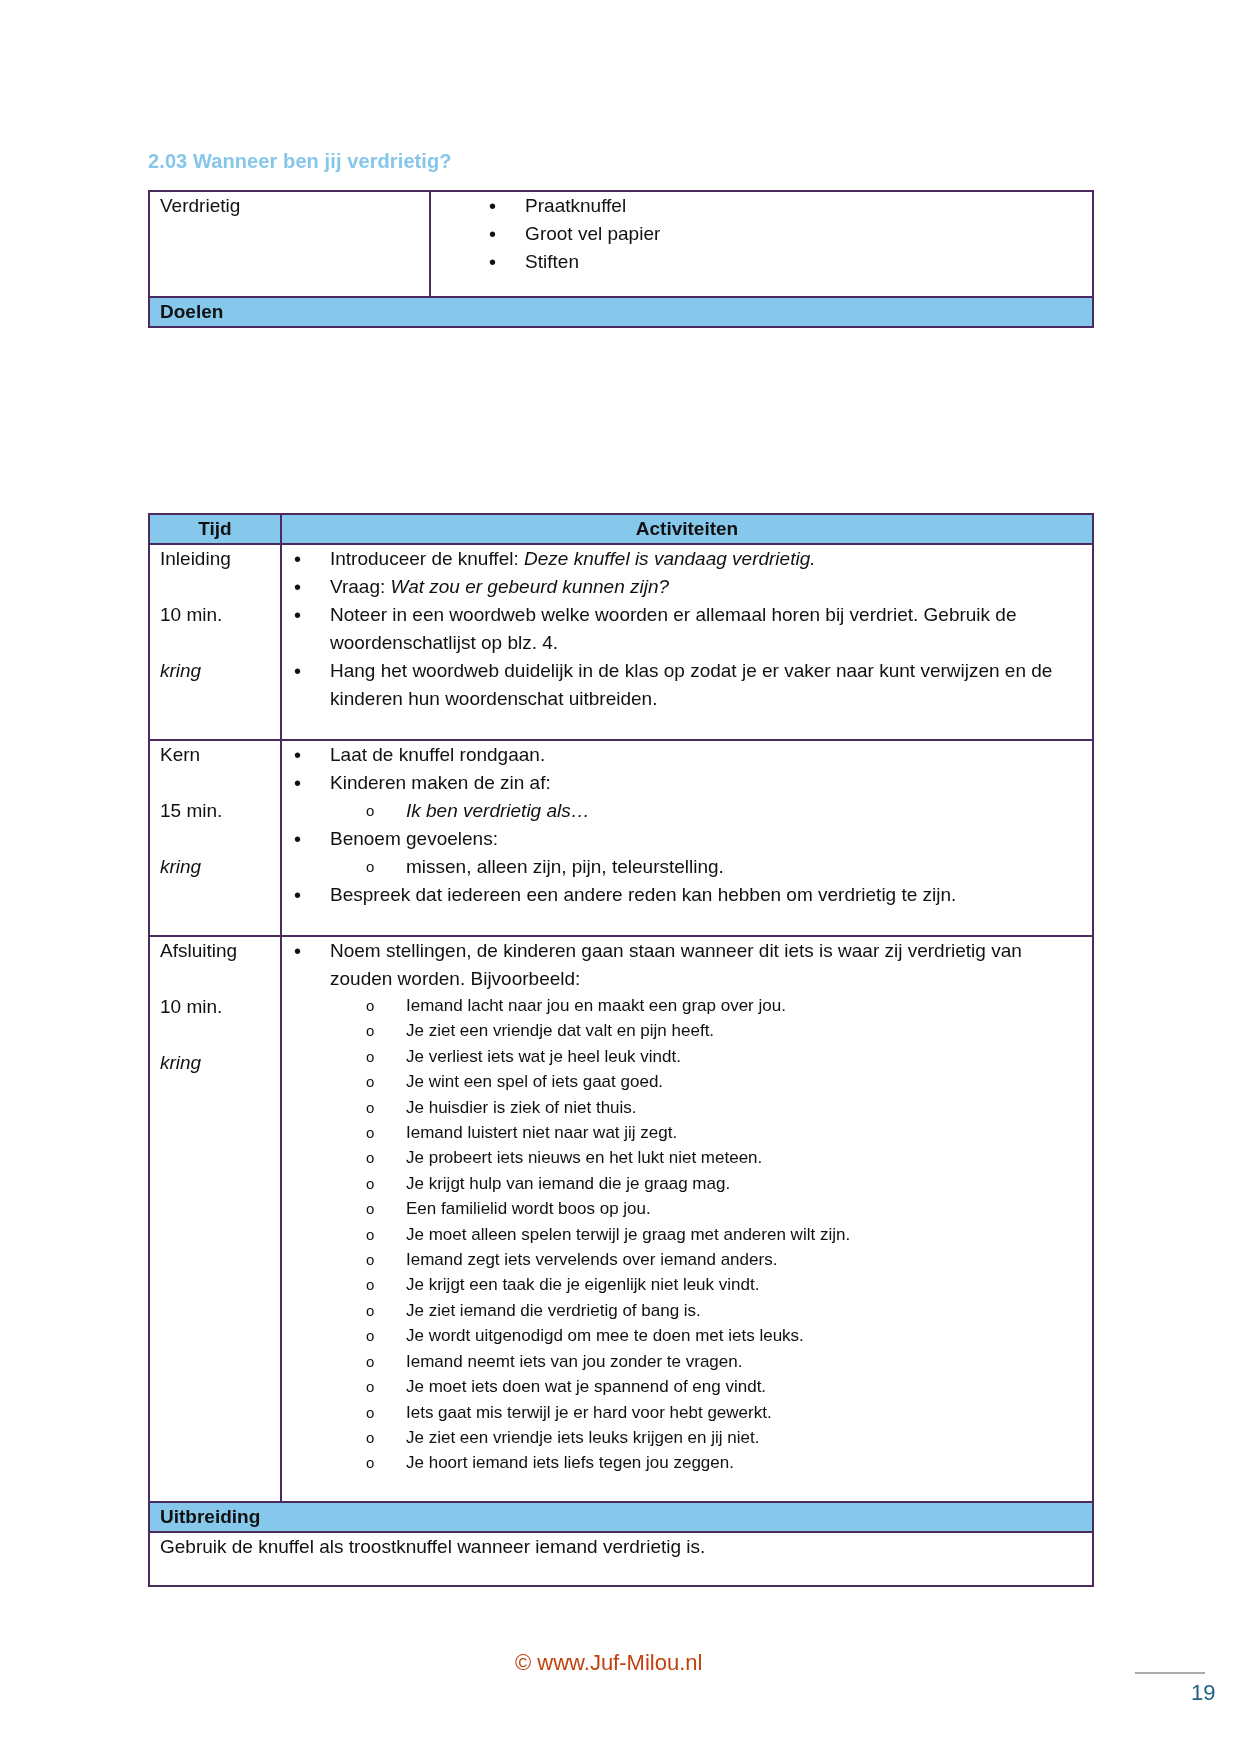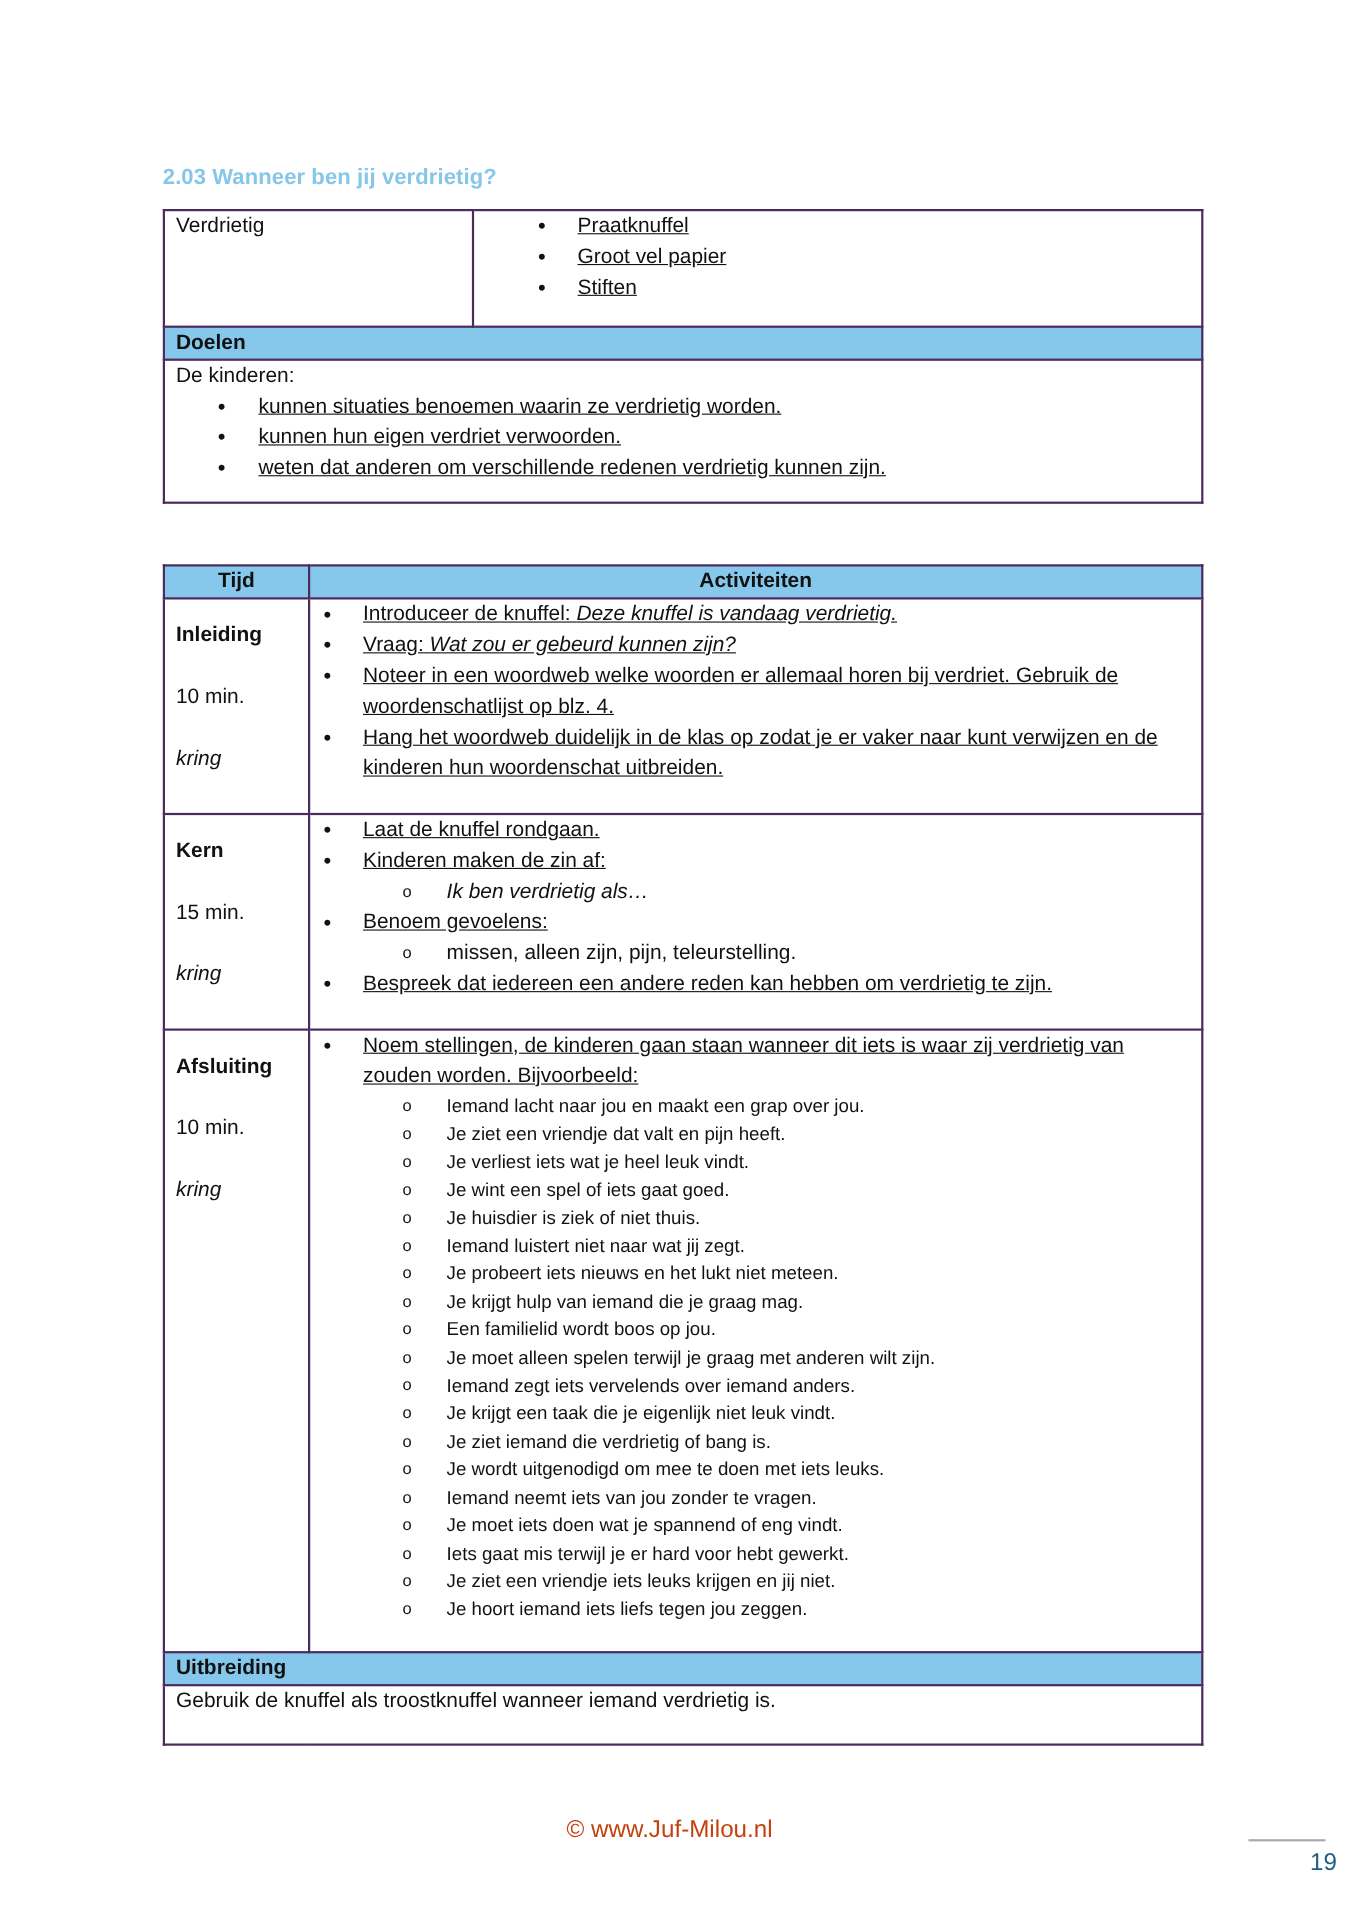--- a/index.html
+++ b/index.html
@@ -7,31 +7,31 @@
          font-family: "Liberation Sans", sans-serif; color: #111; }
   .title { position: absolute; left: 148px; top: 150px; font-size: 20px; font-weight: bold;
            color: #85c6ea; letter-spacing: 0.1px; }
   table.lesson { position: absolute; left: 148px; top: 190px; width: 946px;
                  border-collapse: collapse; font-size: 19px; line-height: 28px; }
   table.lesson td, table.lesson th { border: 2.5px solid #4b2a5e; vertical-align: top;
                  padding: 0 10px; text-align: left; }
   .hdr { background: #85c8ec; font-weight: bold; height: 28px; }
   .hdr.center { text-align: center; }
   ul { margin: 0; padding: 0; list-style: none; }
-  li.b { position: relative; padding-left: 48px; text-decoration: underline; }
+  li.b { position: relative; padding-left: 48px; }
   li.b::before { content: "\2022"; position: absolute; left: 12px; top: 0; font-size: 20px; }
   li.c { position: relative; padding-left: 124px; }
   li.c::before { content: "o"; position: absolute; left: 84px; top: 0; font-size: 15px; }
   .small li.c { font-size: 17px; line-height: 25.4px; }
   .mat li.b { padding-left: 84px; }
   .mat li.b::before { left: 48px; }
   .goals li.b { padding-left: 75px; }
   .goals li.b::before { left: 38px; }
   .time { width: 110px; }
-  .time .lbl { font-weight: bold; margin-top: 19px; }
+  .time .lbl { font-weight: normal; }
   .time .dur { margin-top: 28px; }
   .time .place { margin-top: 28px; font-style: italic; }
   em { font-style: italic; }
   .footer { position: absolute; left: 515px; top: 1650px; font-size: 22px; color: #c2410c; }
   .pgline { position: absolute; left: 1135px; top: 1672px; width: 70px; height: 2px; background: #aaa; }
   .pgnum { position: absolute; left: 1150px; top: 1680px; font-size: 22px; color: #1e5f84; margin-left: 41px; }
 </style>
 </head>
 <body>
 
@@ -45,30 +45,20 @@
       <ul class="mat">
         <li class="b">Praatknuffel</li>
         <li class="b">Groot vel papier</li>
         <li class="b">Stiften</li>
       </ul>
     </td>
   </tr>
   <tr>
         <td colspan="2" class="hdr">Doelen</td>
       </tr>
-  <tr style="height:130px">
-    <td colspan="2">
-      <div>De kinderen:</div>
-      <ul class="goals">
-        <li class="b">kunnen situaties benoemen waarin ze verdrietig worden.</li>
-        <li class="b">kunnen hun eigen verdriet verwoorden.</li>
-        <li class="b">weten dat anderen om verschillende redenen verdrietig kunnen zijn.</li>
-      </ul>
-    </td>
-  </tr>
 </tbody>
   </table>
 
 <table class="lesson" style="top:513px">
   <tbody>
       <tr>
     <td class="hdr center time">Tijd</td>
     <td class="hdr center">Activiteiten</td>
   </tr>
 

